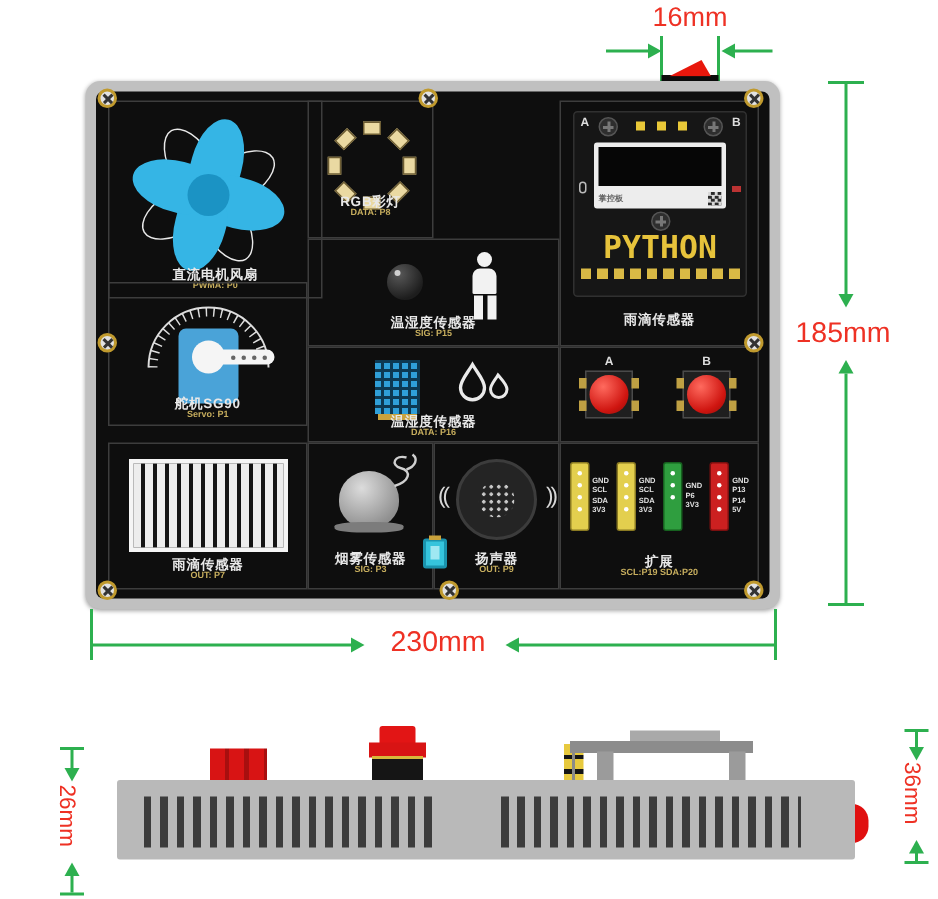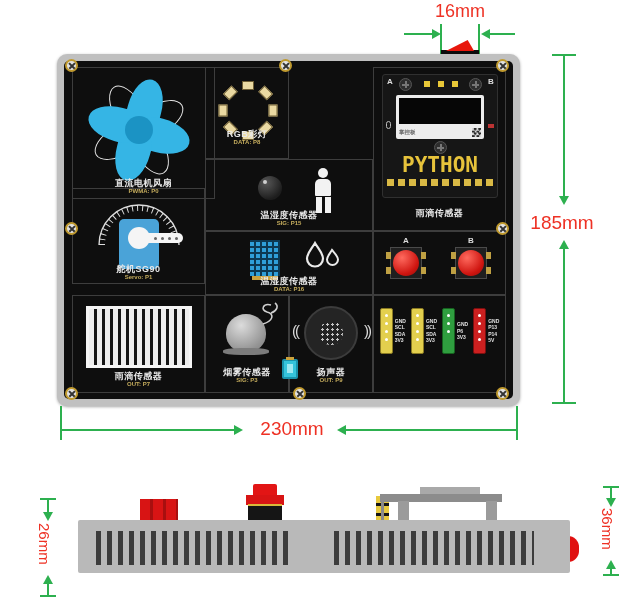--- a/index.html
+++ b/index.html
@@ -395,20 +395,24 @@
                 <span class="cdot"></span>
             </div>
             <div class="pinlabels">
               <span>GND</span>
               <span>P13</span>
               <span>P14</span>
               <span>5V</span>
             </div>
           </div>
         </div>
+        <div class="lab" style="bottom:6px;">
+          <div class="zh">扩展</div>
+          <div class="pin">SCL:P19 SDA:P20</div>
+        </div>
       </div>
 
       <div class="pot"></div>
     </div>
 
     <div class="screw" style="left:8px;top:5px;"></div>
     <div class="screw" style="left:222px;top:5px;"></div>
     <div class="screw" style="left:439px;top:5px;"></div>
     <div class="screw" style="left:8px;top:168px;"></div>
     <div class="screw" style="left:439px;top:168px;"></div>

